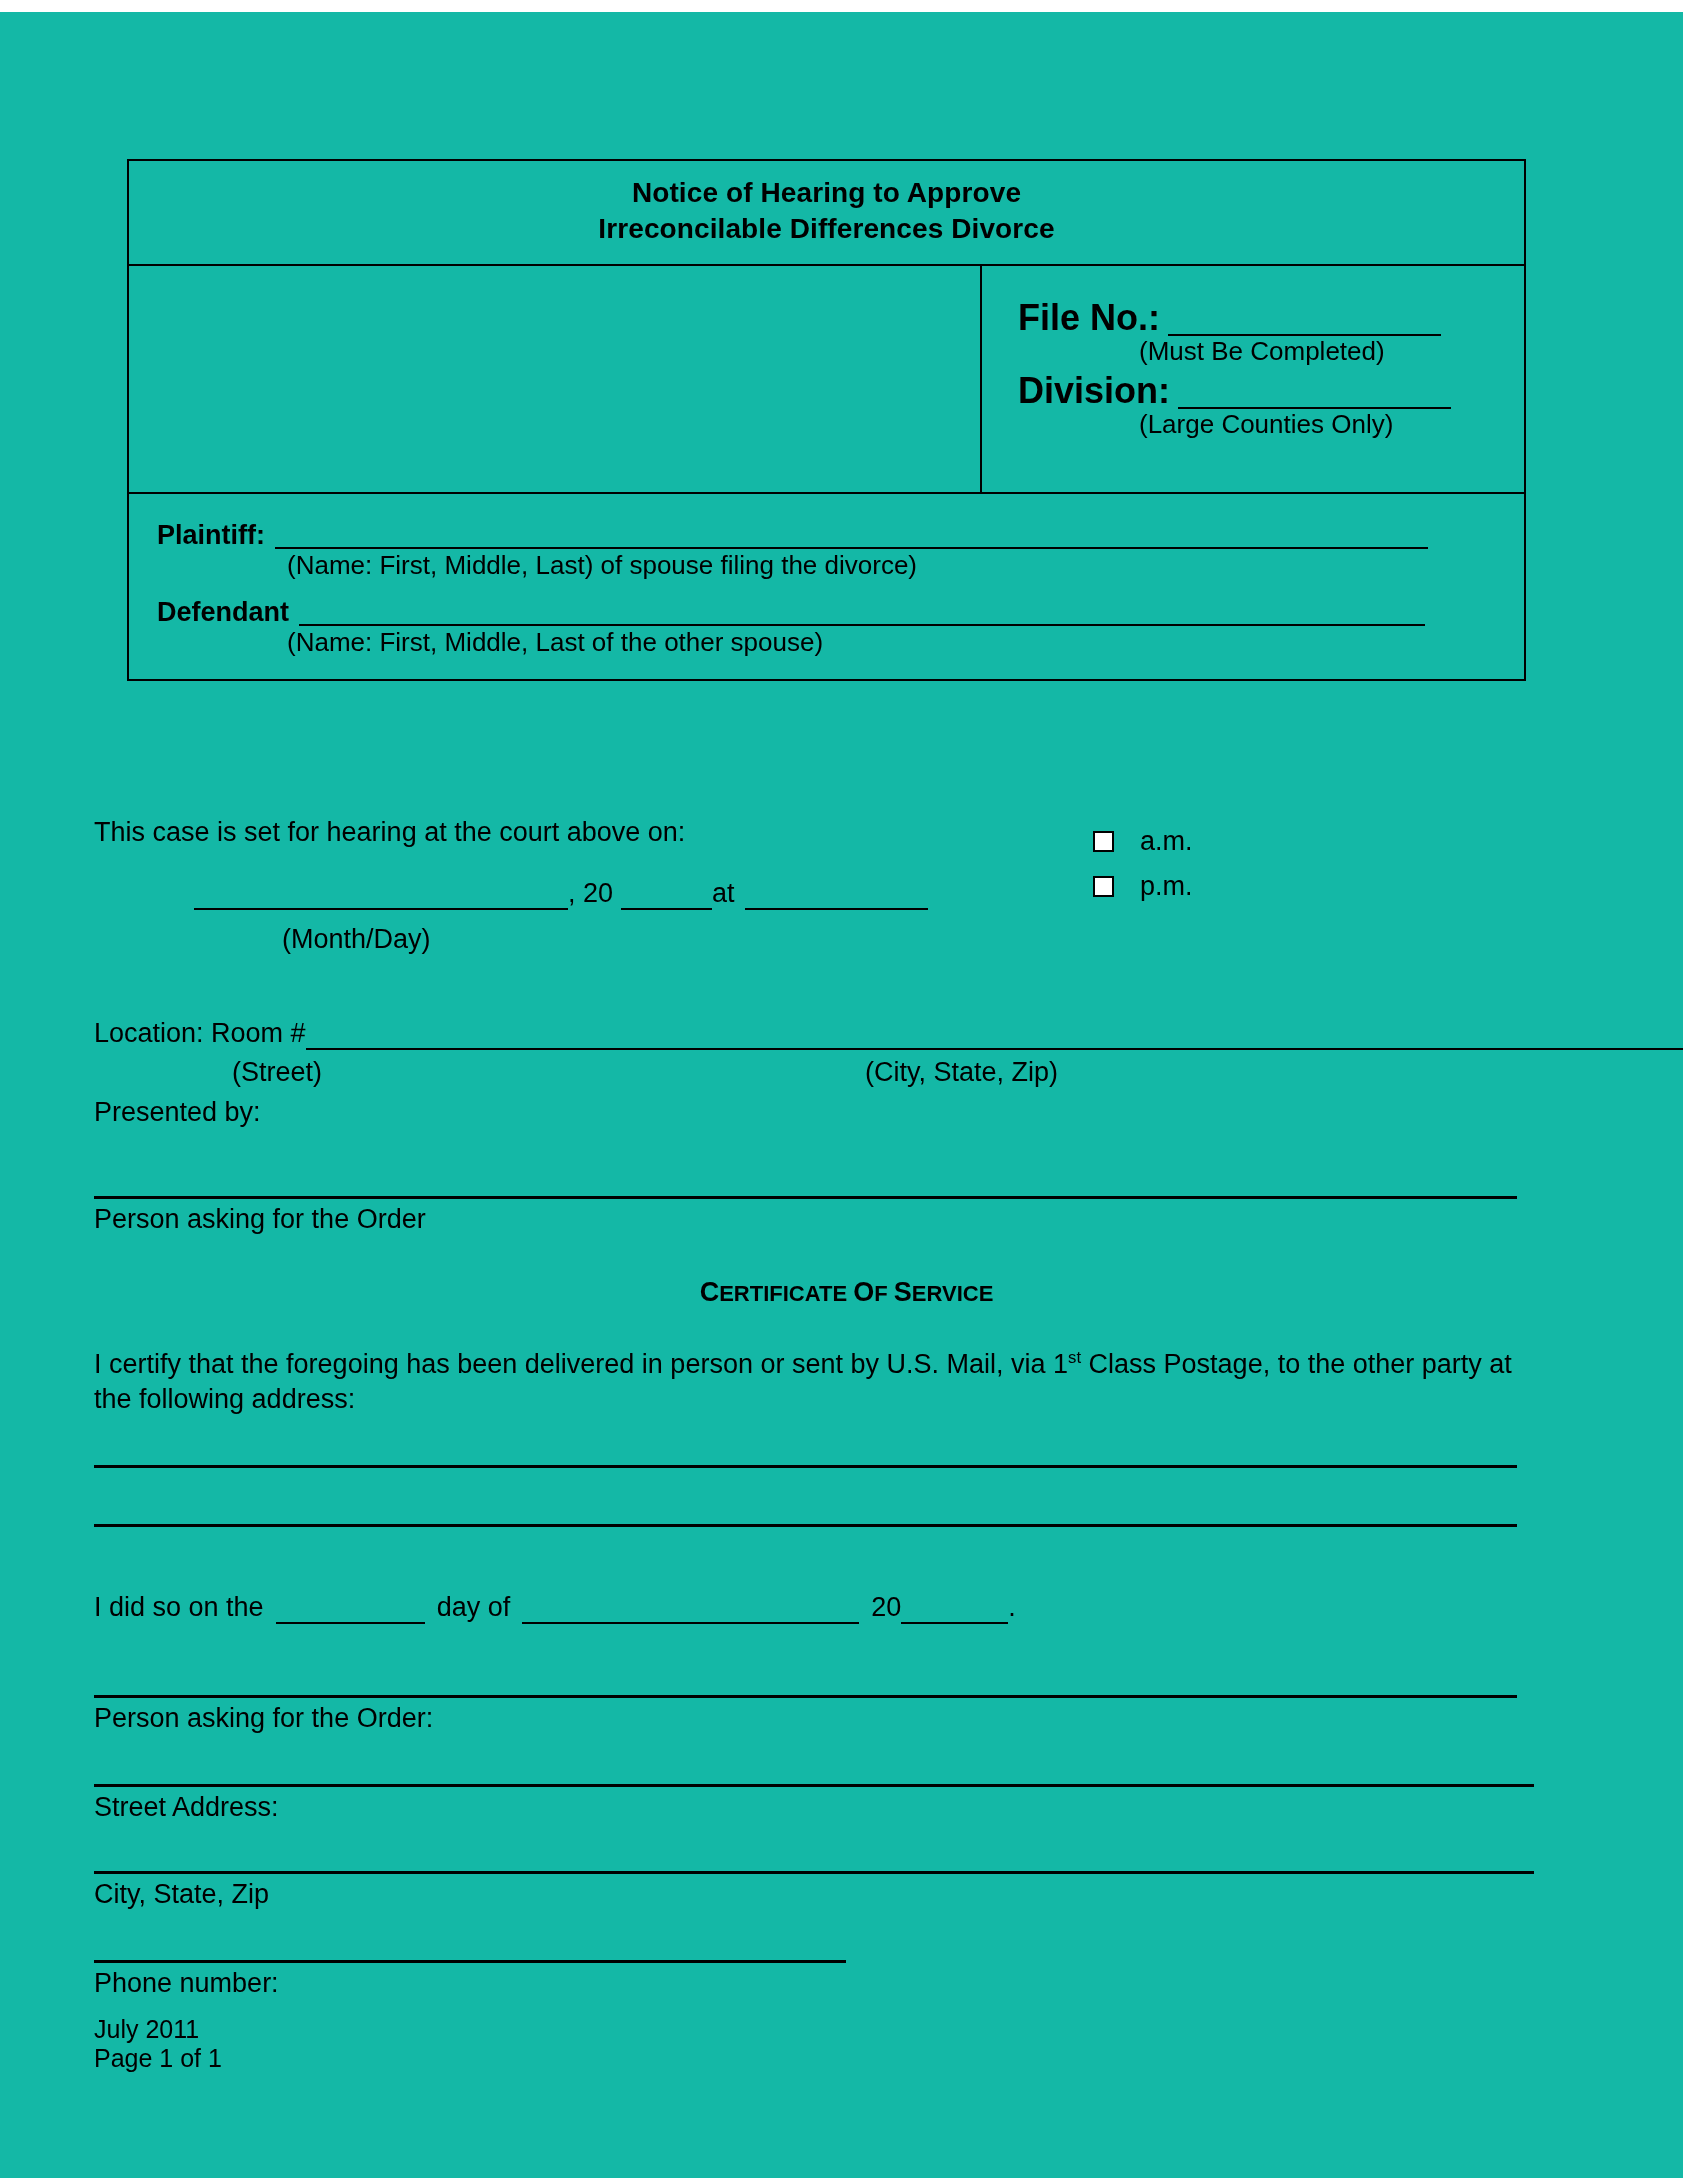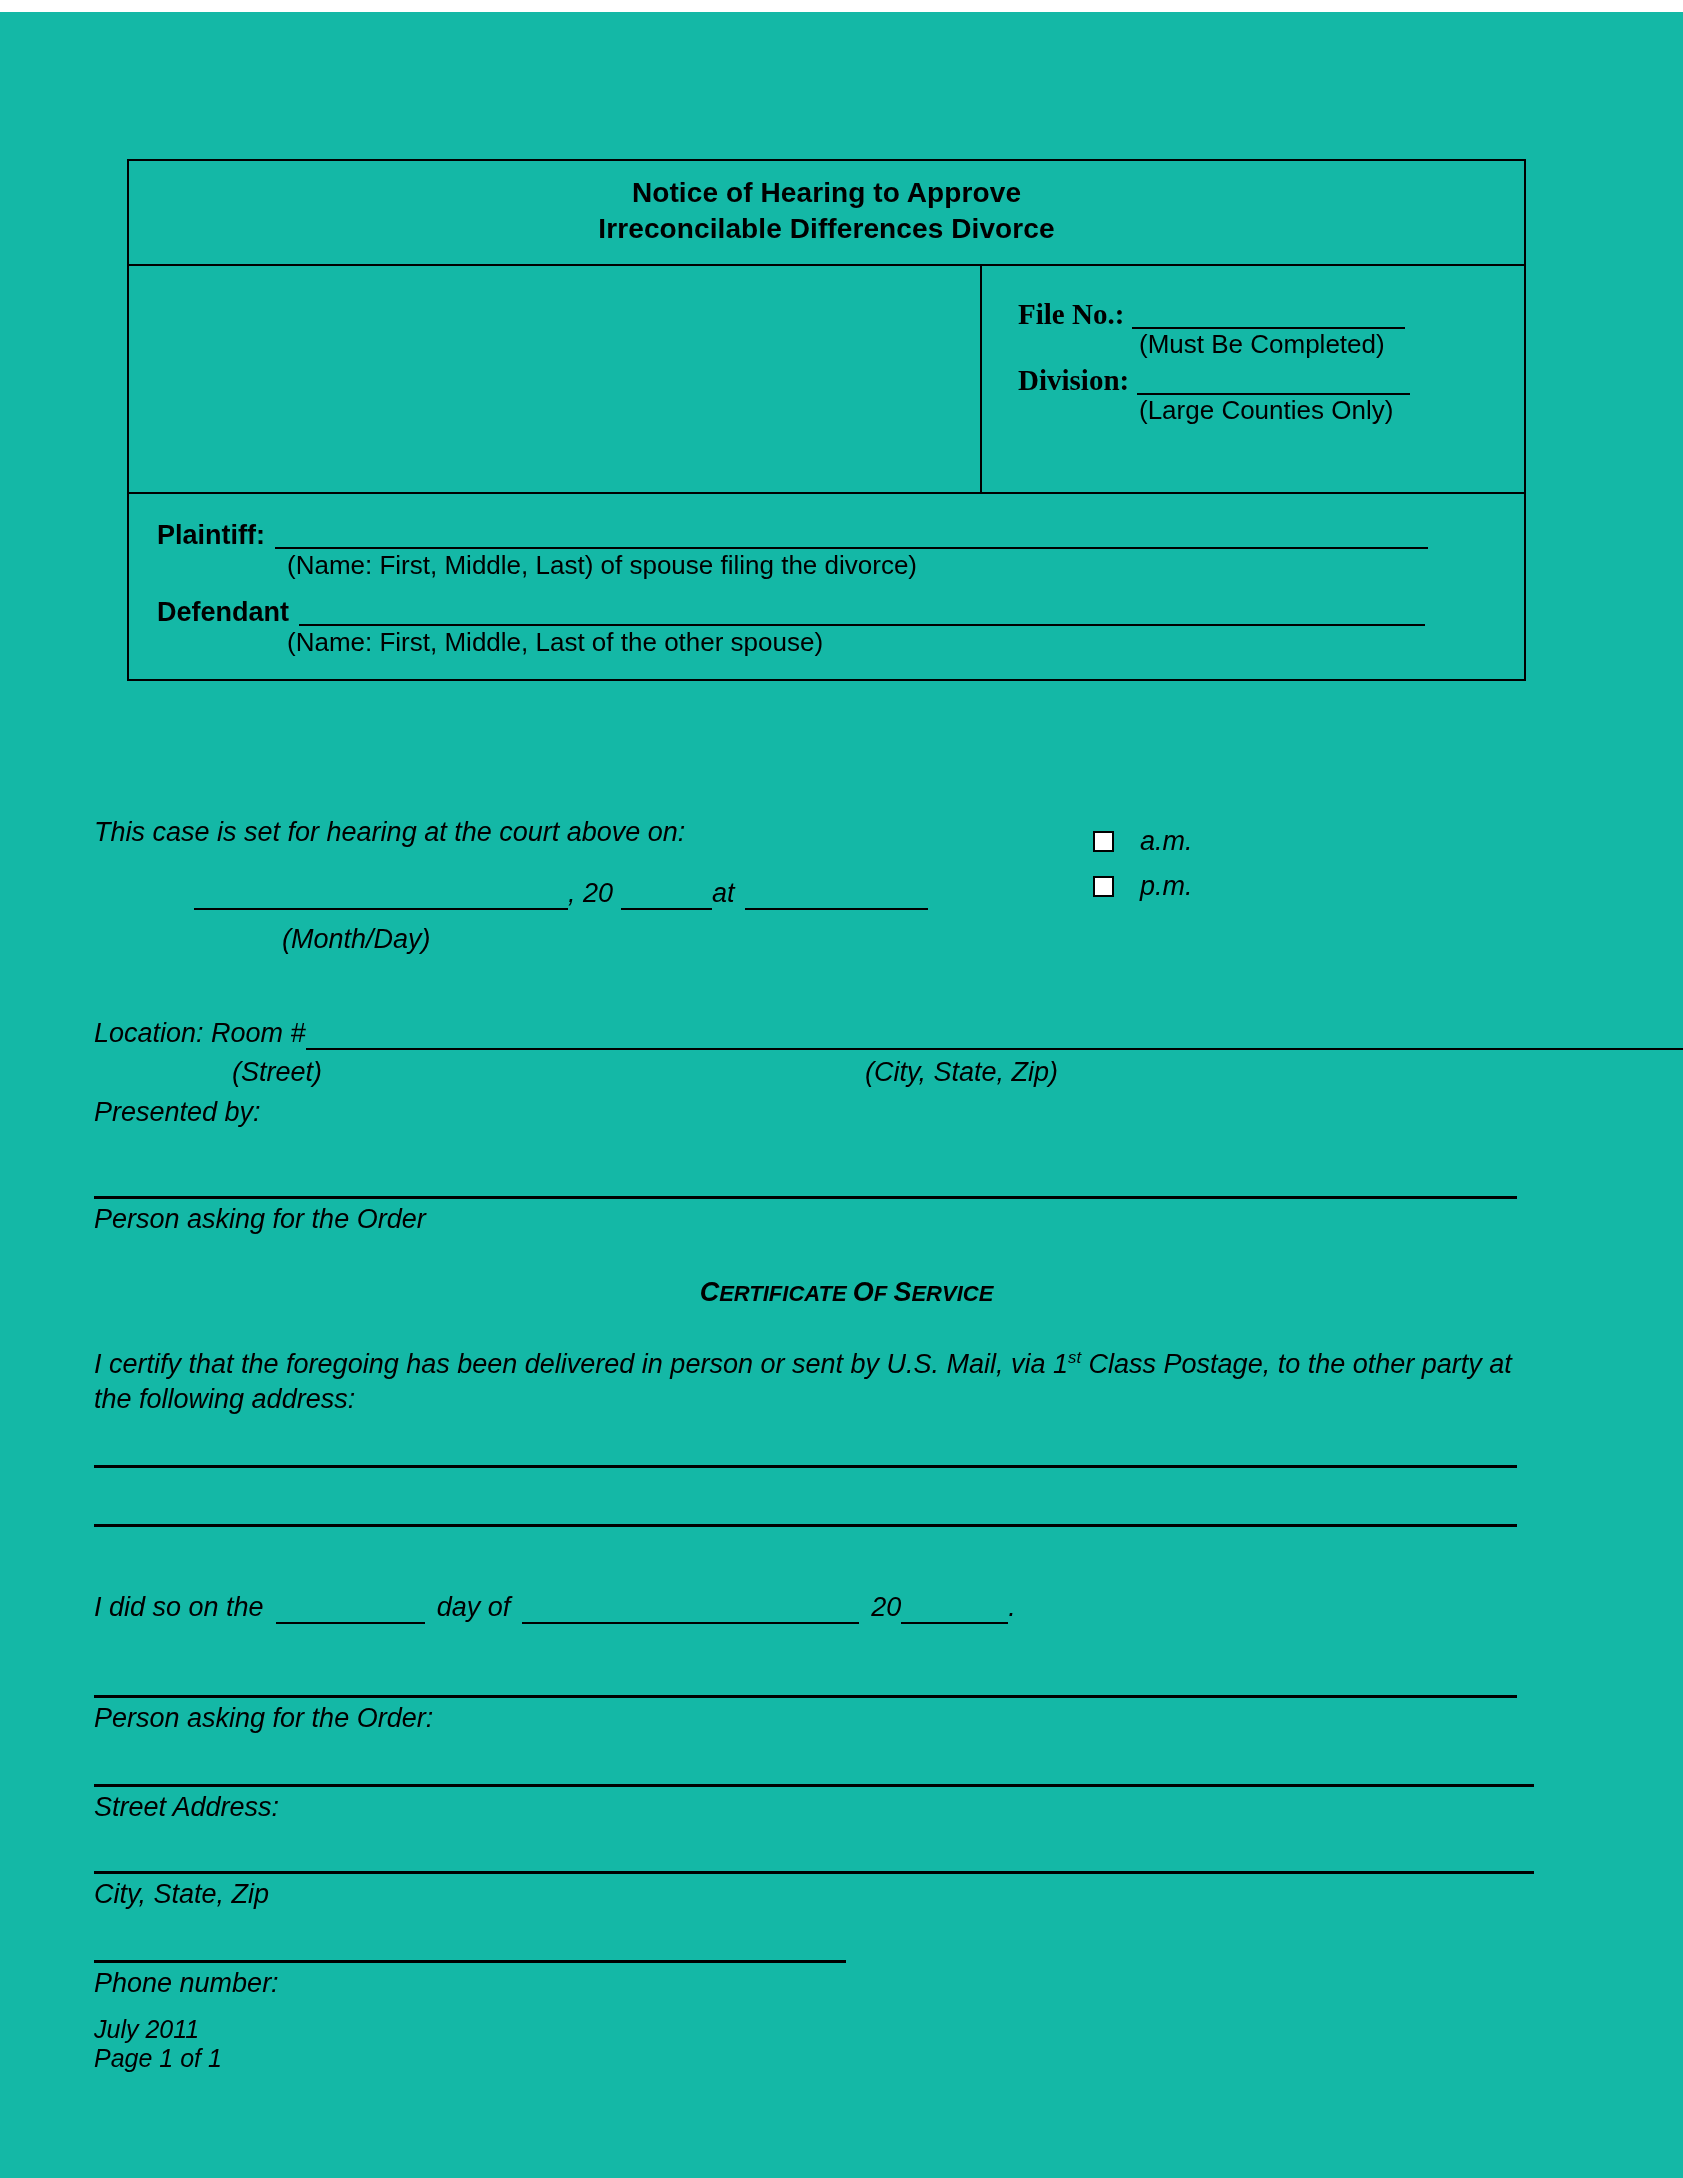--- a/index.html
+++ b/index.html
@@ -57,24 +57,23 @@
     flex: 1;
     box-sizing: border-box;
     padding: 34px 0 10px 36px;
   }
   .fileline {
     display: flex;
     align-items: flex-end;
     white-space: nowrap;
   }
   .fileline .lbl {
-    font-size: 29px;
+    font-size: 36px;
     font-weight: bold;
     line-height: 1.0;
-    font-family: Liberation Serif, serif;
   }
   .fileline .rule {
     display: inline-block;
     border-bottom: 2px solid #000;
     height: 26px;
     margin-left: 8px;
   }
   .rule-file { width: 273px; }
   .rule-div  { width: 273px; }
   .file-sub {
@@ -115,21 +114,21 @@
   }
   .prule-plaintiff { width: 1153px; }
   .prule-defendant { width: 1126px; }
   .party-sub {
     font-size: 26px;
     line-height: 1.1;
     padding-left: 158px;
     margin-top: 2px;
   }
   .party-gap { height: 18px; }
-  .blk { position: absolute; font-style: italic; }
+  .blk { position: absolute; }
   .txt { font-size: 27px; line-height: 1.22; }
   .txt-wrap { font-size: 27px; line-height: 1.30; }
 
   .inline-row {
     display: flex;
     align-items: flex-end;
     white-space: nowrap;
   }
   .ul {
     display: inline-block;

